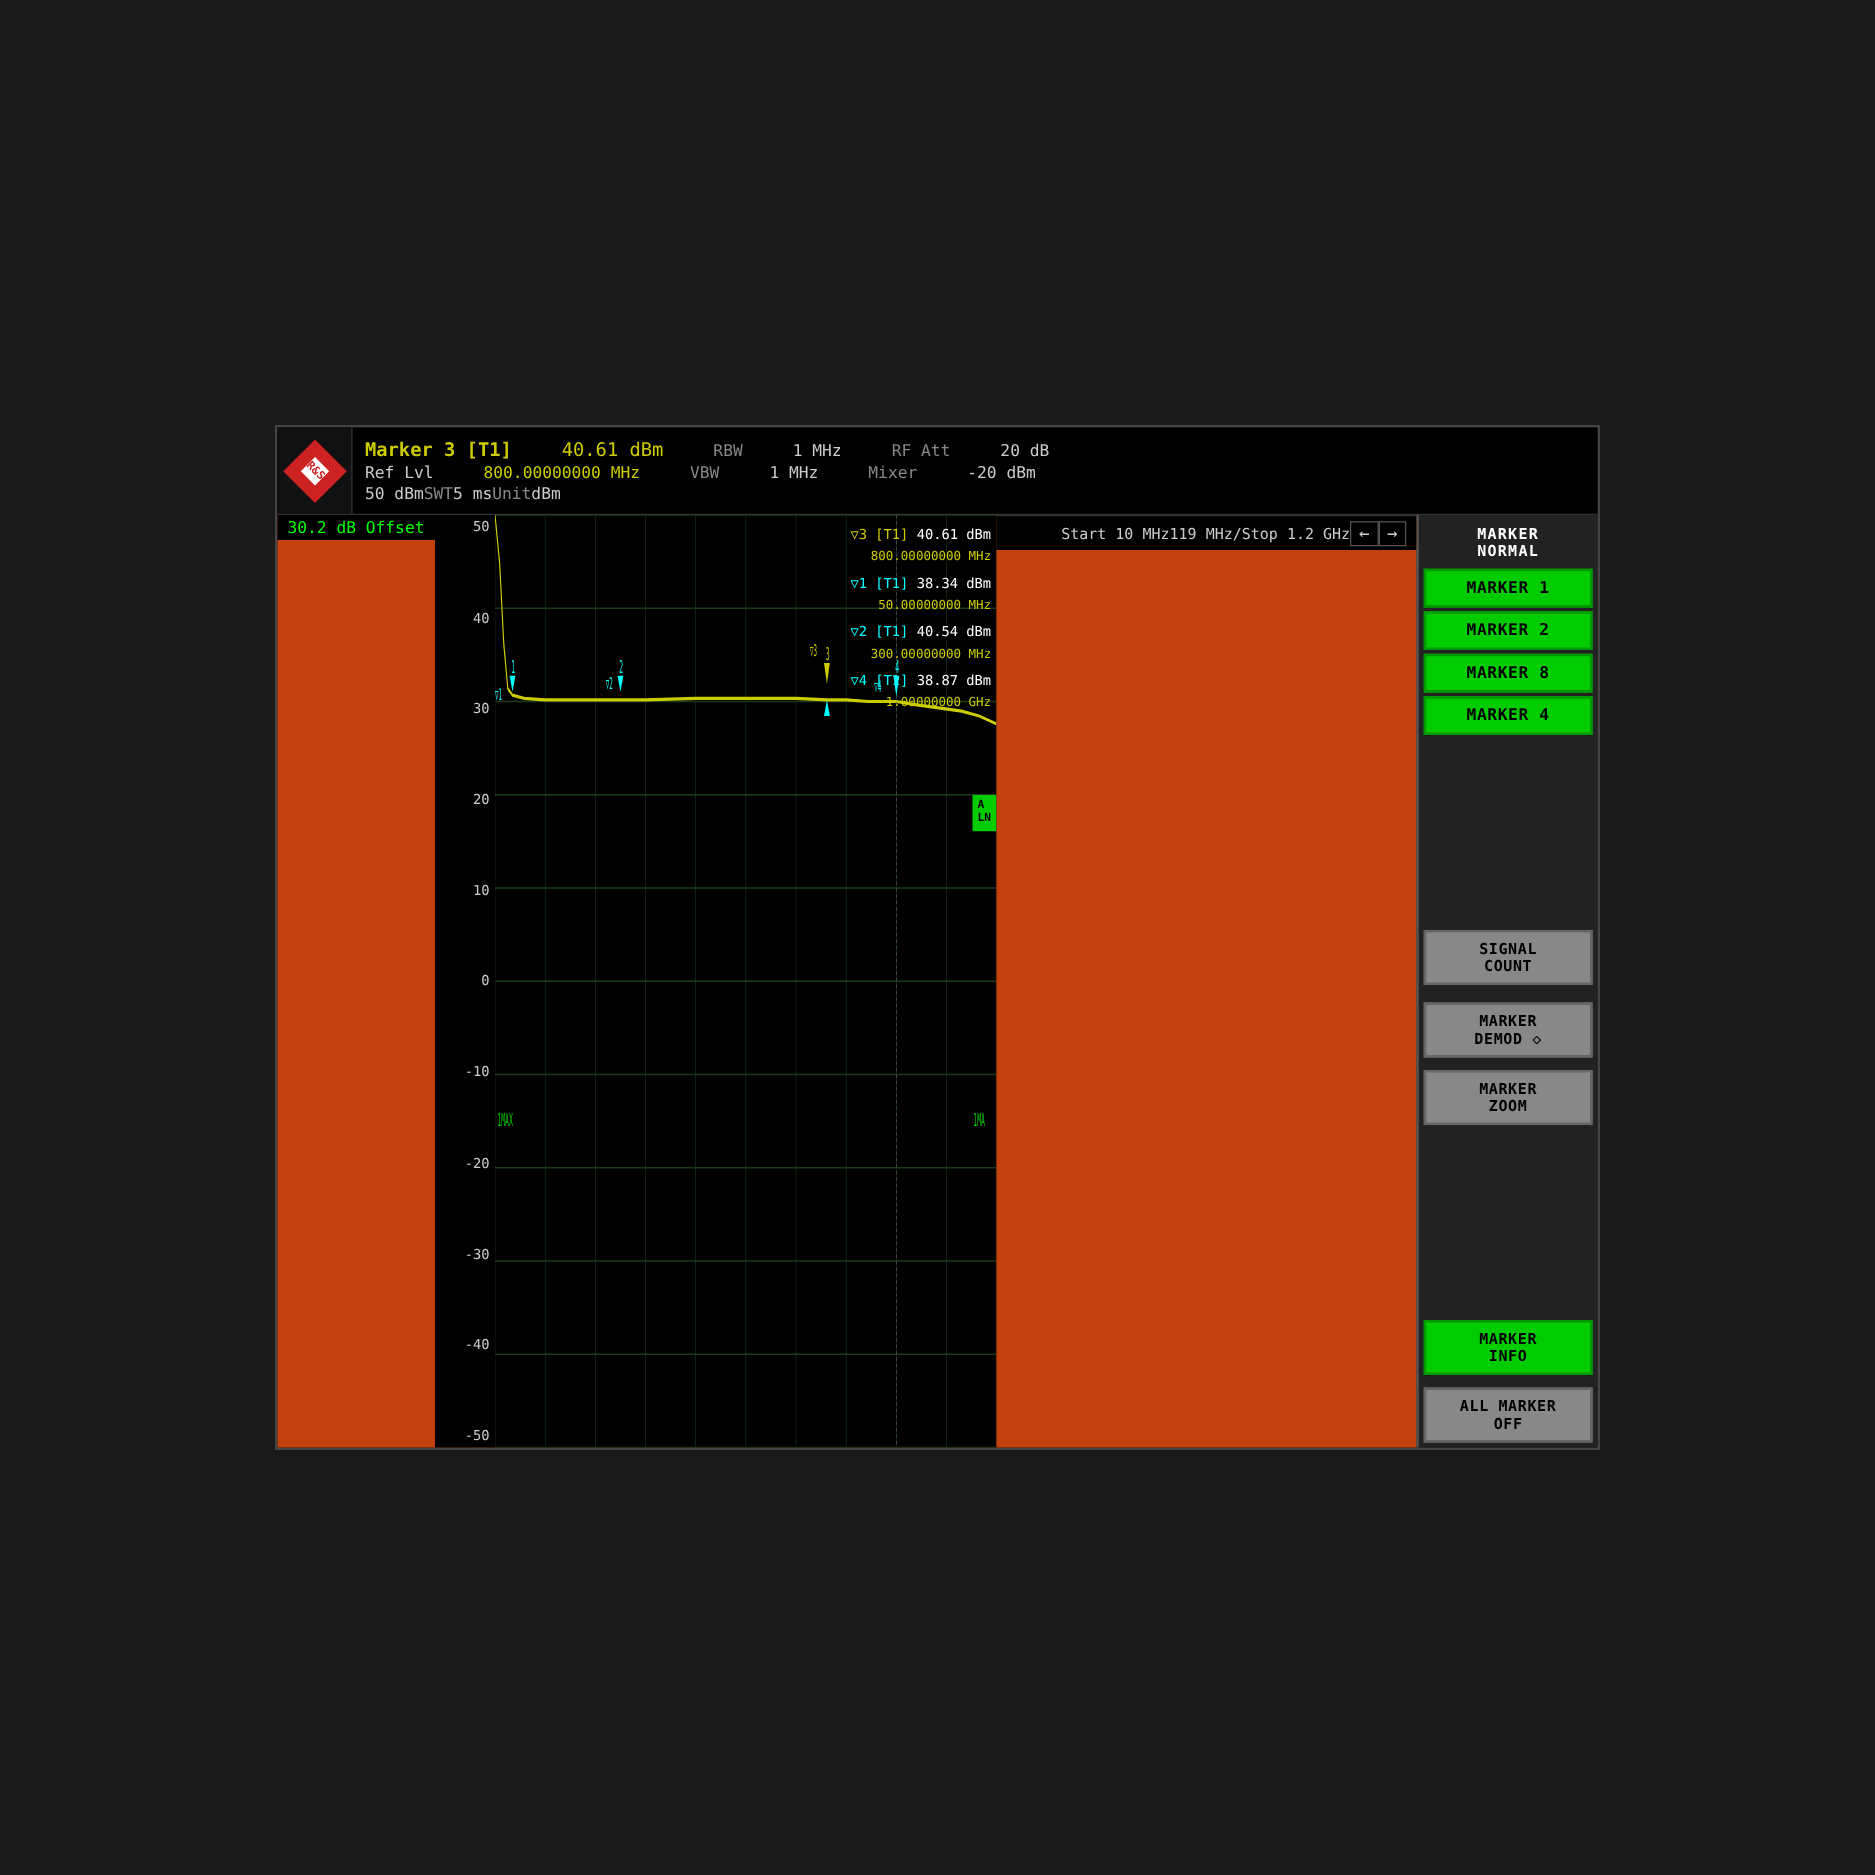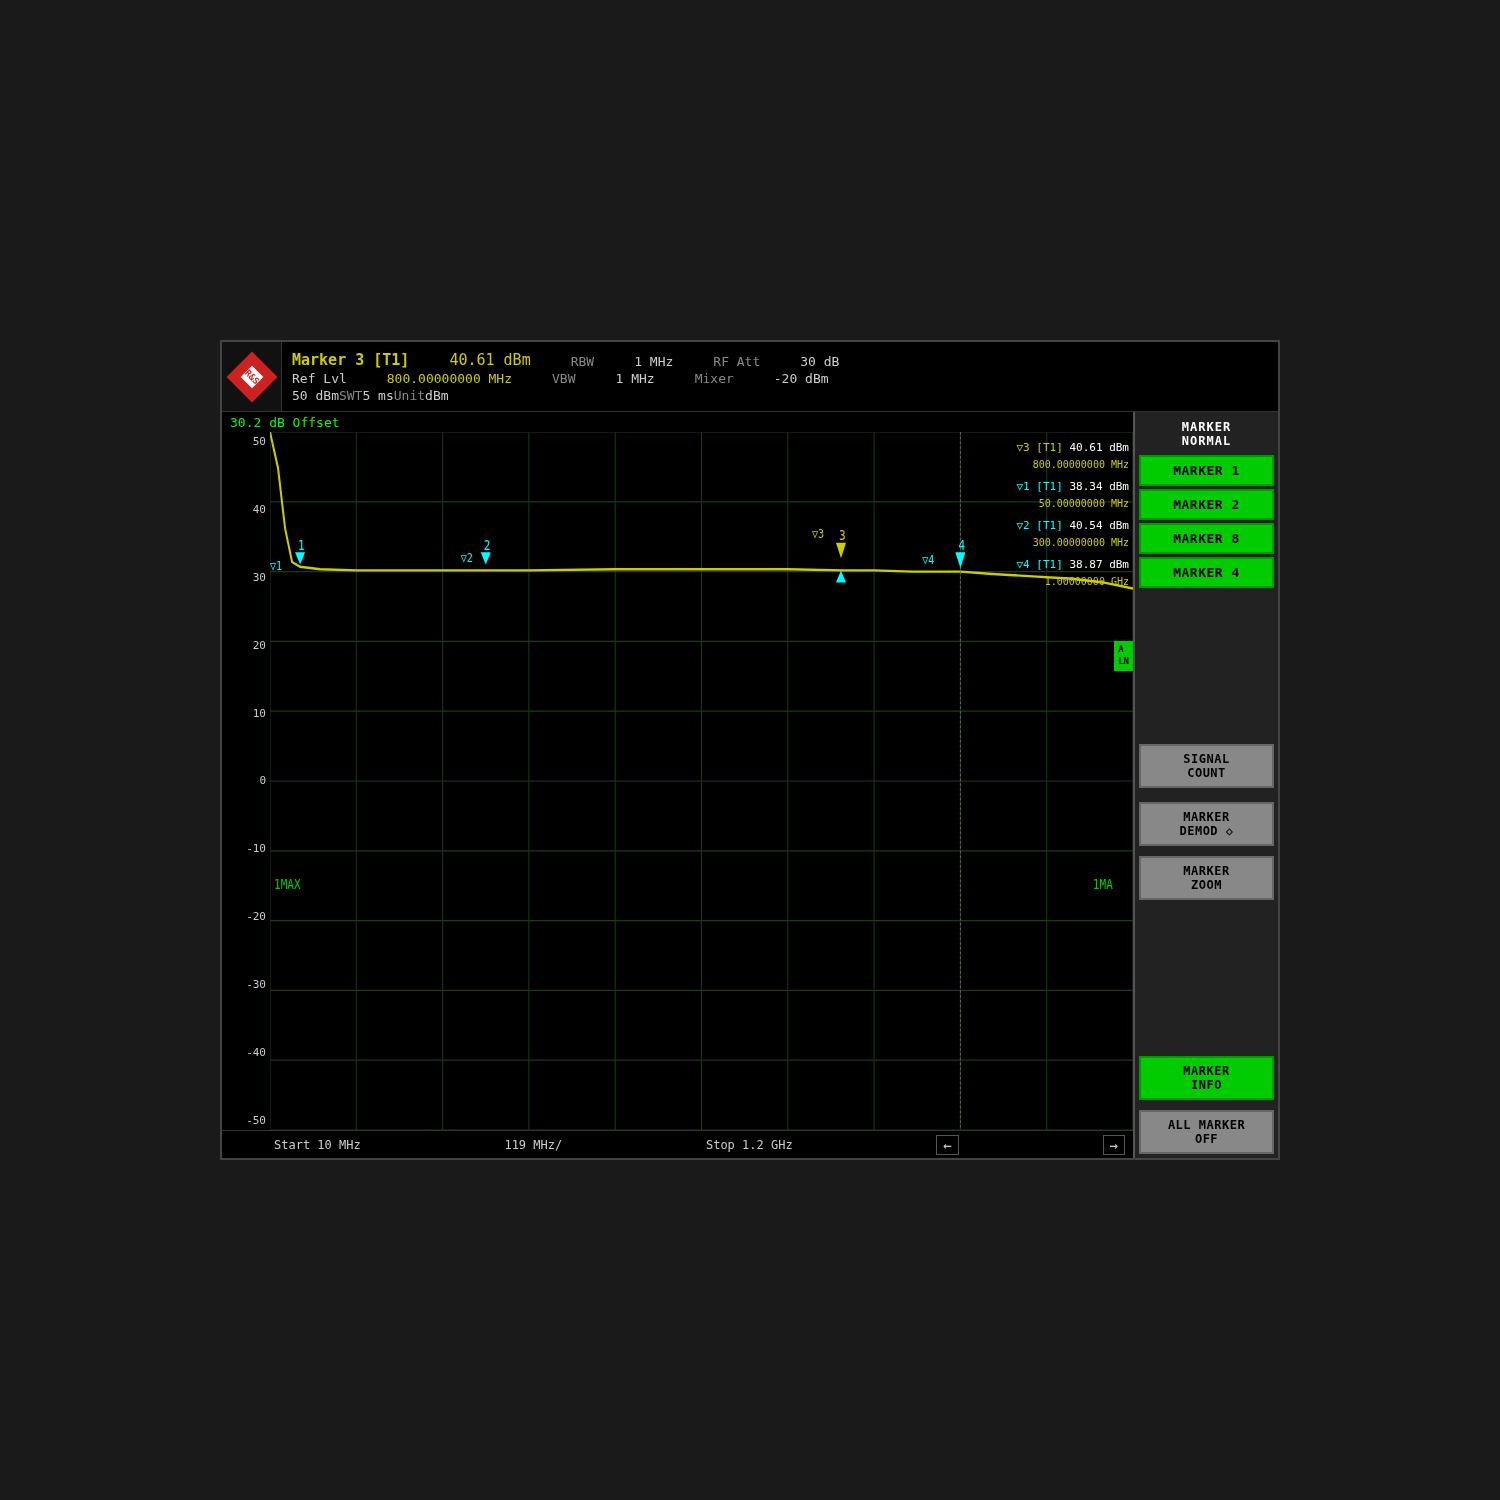--- a/index.html
+++ b/index.html
@@ -111,24 +111,24 @@
     }
     .btn-spacer { flex: 1; }
     
     #main-content {
       flex: 1;
       display: flex;
     }
     
     #chart-container {
       flex: 1;
-      background: #737373;
+      background: #c2410c;
       position: relative;
       display: flex;
-      flex-direction: column;
+      flex-direction: row;
     }
     #chart-header {
       height: 20px;
       background: #000;
       display: flex;
       align-items: center;
       padding: 2px 8px;
     }
     #chart-offset-label {
       color: #00ff00;
@@ -203,21 +203,21 @@
         <div id="logo-inner">R&amp;S</div>
       </div>
     </div>
     <div id="header-info">
       <div style="display:flex; gap: 40px; align-items:flex-end;">
         <span id="header-marker-title" style="color:#cccc00; font-size:15px; font-weight:bold;">Marker 3 [T1]</span>
         <span id="header-marker-value" style="color:#cccc00; font-size:15px;">40.61 dBm</span>
         <span style="color:#888; font-size:13px;">RBW</span>
         <span style="color:#ccc; font-size:13px;">1 MHz</span>
         <span style="color:#888; font-size:13px;">RF Att</span>
-        <span style="color:#ccc; font-size:13px;">30 dB</span>
+        <span style="color:#ccc; font-size:13px;">20 dB</span>
       </div>
       <div style="display:flex; gap: 40px; align-items:flex-start; margin-top:2px;">
         <span style="color:#ccc; font-size:13px;">Ref Lvl</span>
         <span style="color:#cccc00; font-size:13px;">800.00000000 MHz</span>
         <span style="color:#888; font-size:13px;">VBW</span>
         <span style="color:#ccc; font-size:13px;">1 MHz</span>
         <span style="color:#888; font-size:13px;">Mixer</span>
         <span style="color:#ccc; font-size:13px;">-20 dBm</span>
       </div>
       <div style="display:flex; align-items:baseline; margin-top:2px;">

